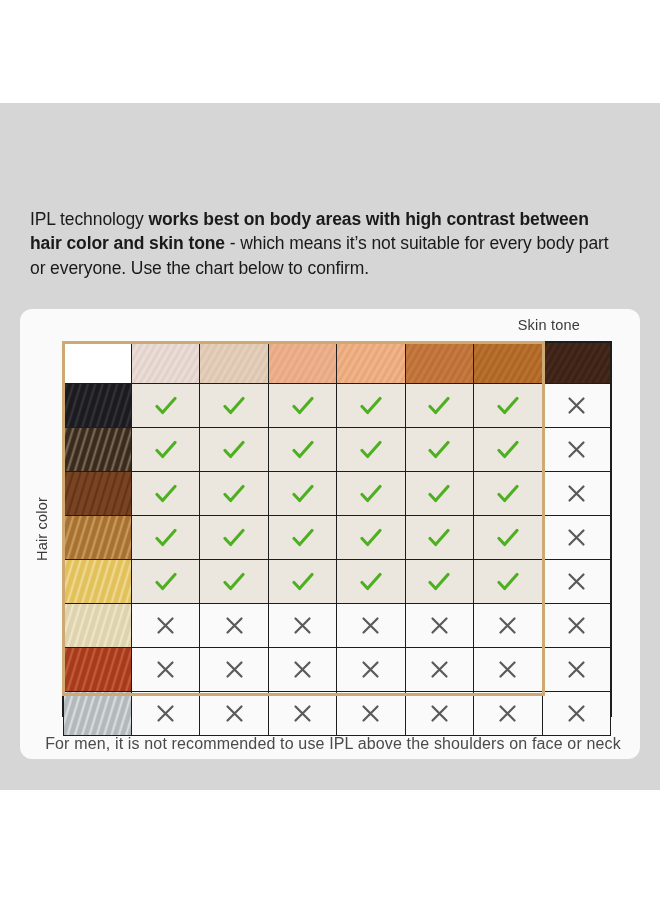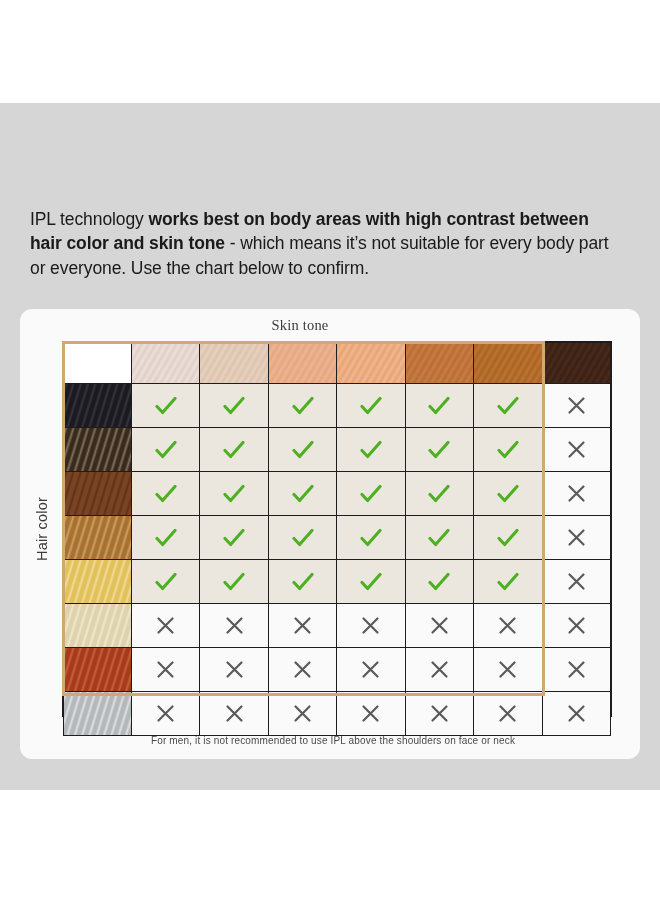--- a/index.html
+++ b/index.html
@@ -95,25 +95,24 @@
     background: #fafafa;
     border-radius: 12px;
     box-sizing: border-box;
   }
 
   .skin-tone-label {
     position: absolute;
     left: 0;
     top: 8px;
     width: 560px;
-    text-align: center;
+    text-align: right;
     font-size: 14.5px;
     color: #3a3a3a;
     letter-spacing: 0.2px;
-    font-family: Liberation Serif, serif;
   }
 
   .hair-color-label {
     position: absolute;
     left: -33px;
     top: 212px;
     width: 110px;
     text-align: center;
     font-size: 14.5px;
     color: #3a3a3a;
@@ -185,21 +184,21 @@
     z-index: 5;
   }
 
   
   .footnote {
     position: absolute;
     left: 0;
     top: 426px;
     width: 626px;
     text-align: center;
-    font-size: 10px;
+    font-size: 16px;
     color: #4a4a4a;
     letter-spacing: 0.15px;
   }
 </style>
 </head>
 <body>
 
 <div id="infographic">
 
 

